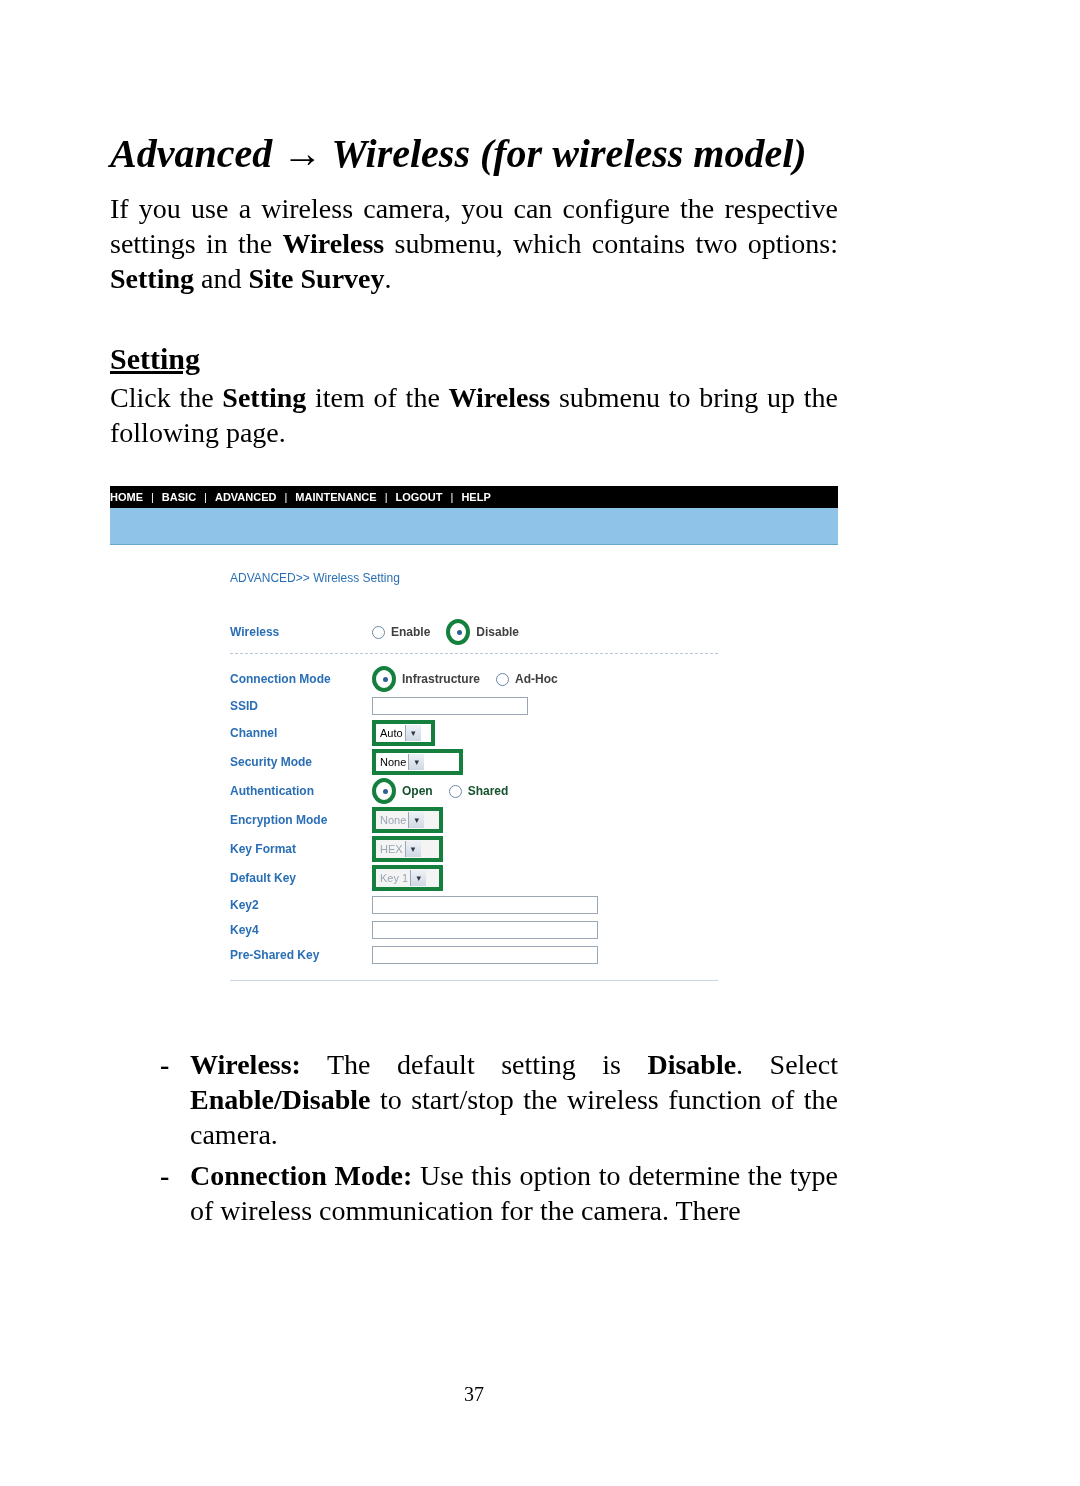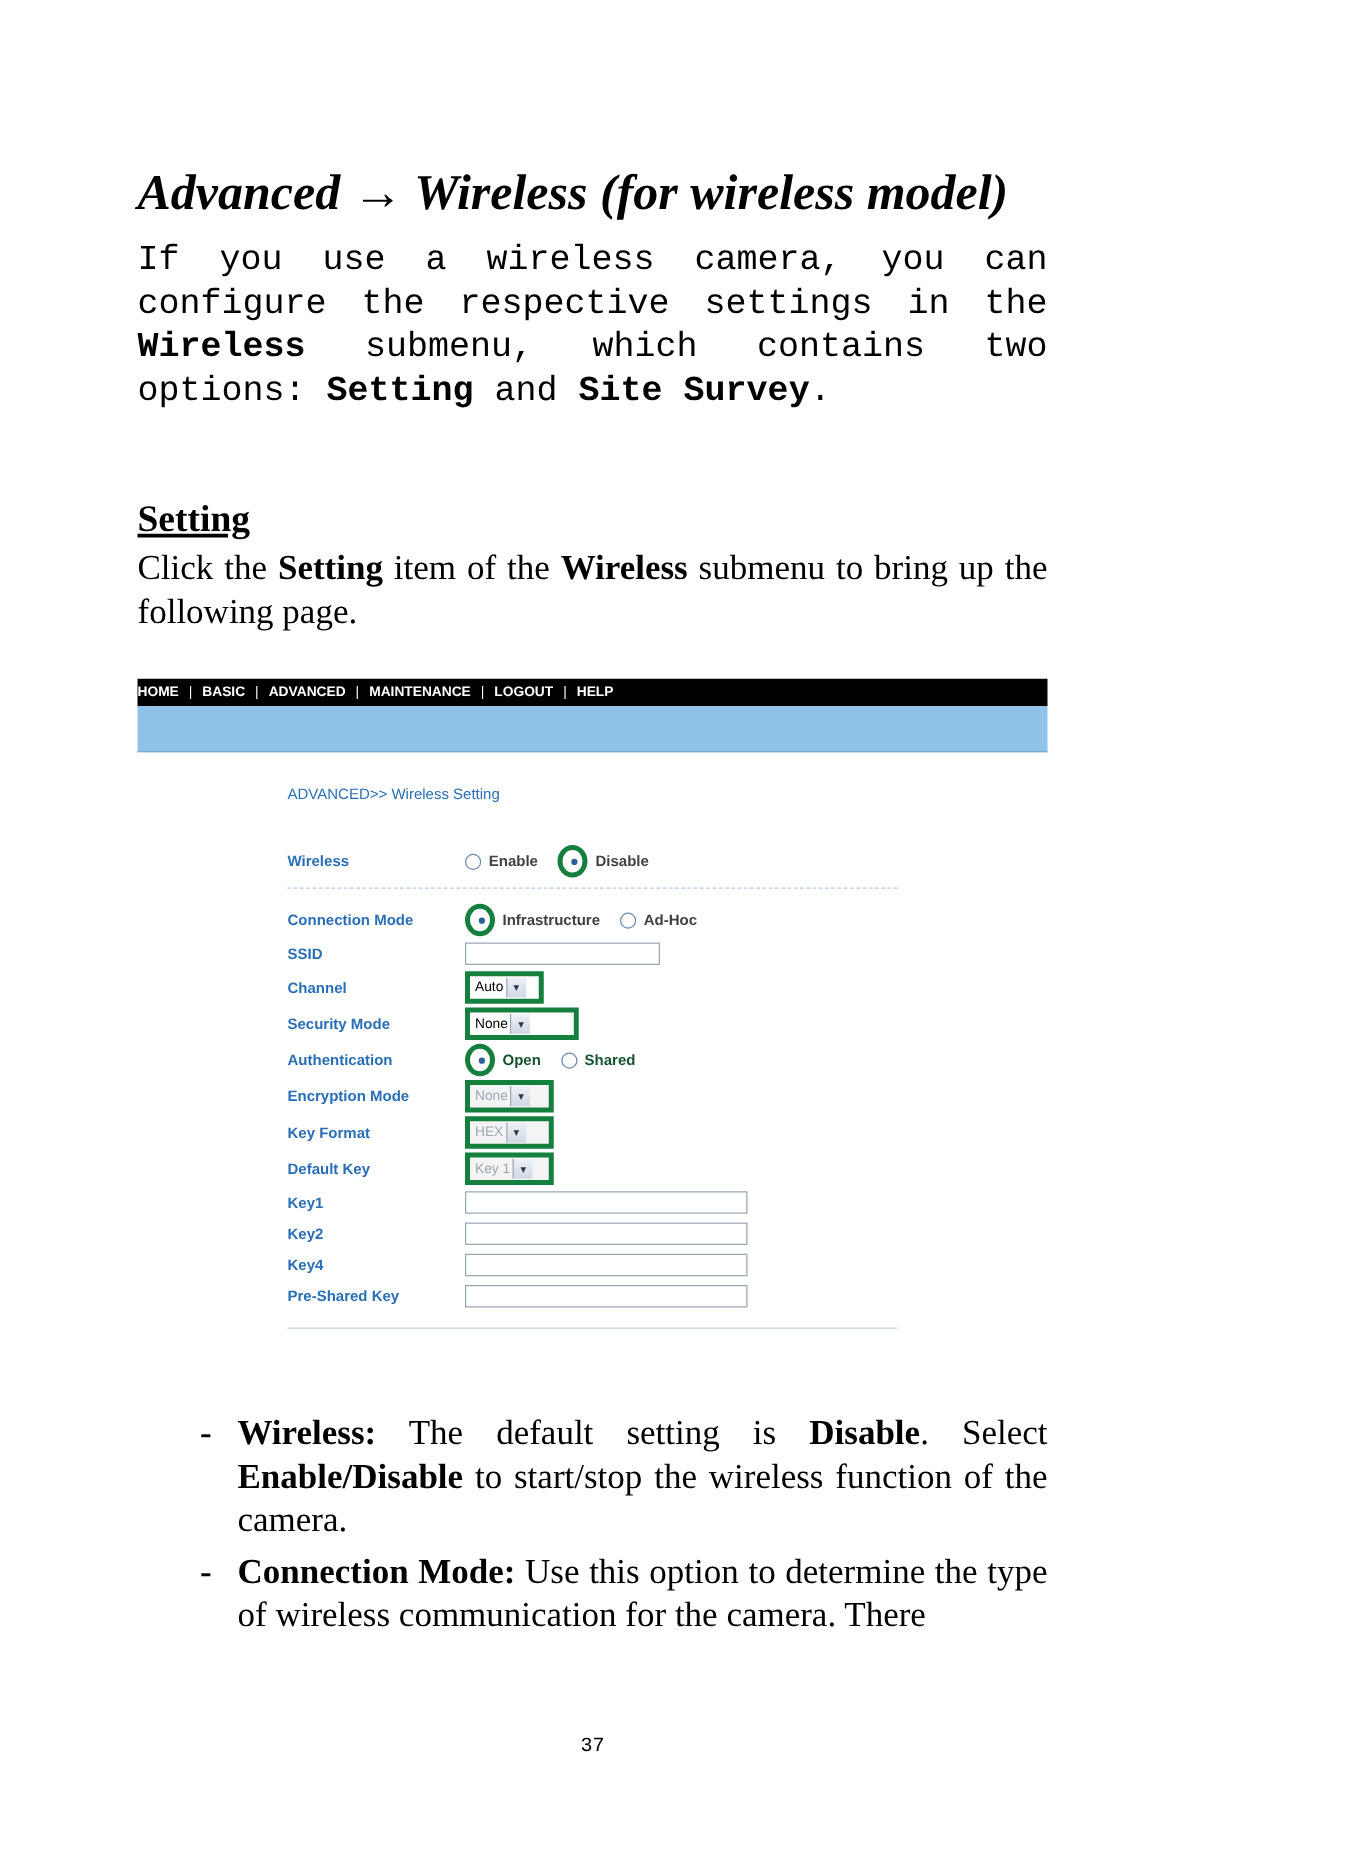--- a/index.html
+++ b/index.html
@@ -26,21 +26,21 @@
   .arrow {
     font-family: Arial, sans-serif;
     font-style: normal;
   }
   .para {
     font-size: 28px;
     line-height: 1.25;
     text-align: justify;
     margin: 0 0 36px 0;
   }
-  .para.intro { margin-bottom: 68px; font-family: Liberation Mono, monospace; }
+  .para.intro { margin-bottom: 46px; }
   .b { font-weight: bold; }
   .sec-h {
     font-size: 30px;
     font-weight: bold;
     text-decoration: underline;
     margin: 0 0 4px 0;
   }
 
   
   .shot {
@@ -196,22 +196,22 @@
     position: absolute;
     left: 0;
     top: 0;
     font-weight: bold;
   }
   .pagenum {
     position: absolute;
     bottom: 80px;
     left: 0; right: 0;
     text-align: center;
-    font-size: 16px;
-    font-family: Liberation Mono, monospace;
+    font-size: 20px;
+    font-family: Liberation Serif, serif;
   }
 </style>
 </head>
 <body>
 
 <div class="page">
 
   <h1 class="title">
     <span>Advanced </span><span class="arrow">→</span><span> Wireless (for wireless model)</span>
   </h1>
@@ -317,24 +317,20 @@
       </div>
 
       <div class="row">
         <div class="lbl">Default Key</div>
         <div class="sel w-sm disabled">
           <span class="sel-text">Key 1</span>
           <span class="caret">▾</span>
         </div>
       </div>
 
-      <div class="row">
-        <div class="lbl key">Key1</div>
-        <input class="txt wider" value="" style="">
-      </div>
       <div class="row">
         <div class="lbl key">Key2</div>
         <input class="txt wider" value="" style="">
       </div>
       <div class="row">
         <div class="lbl key">Key4</div>
         <input class="txt wider" value="" style="">
       </div>
       <div class="row">
         <div class="lbl prekey">Pre-Shared Key</div>

